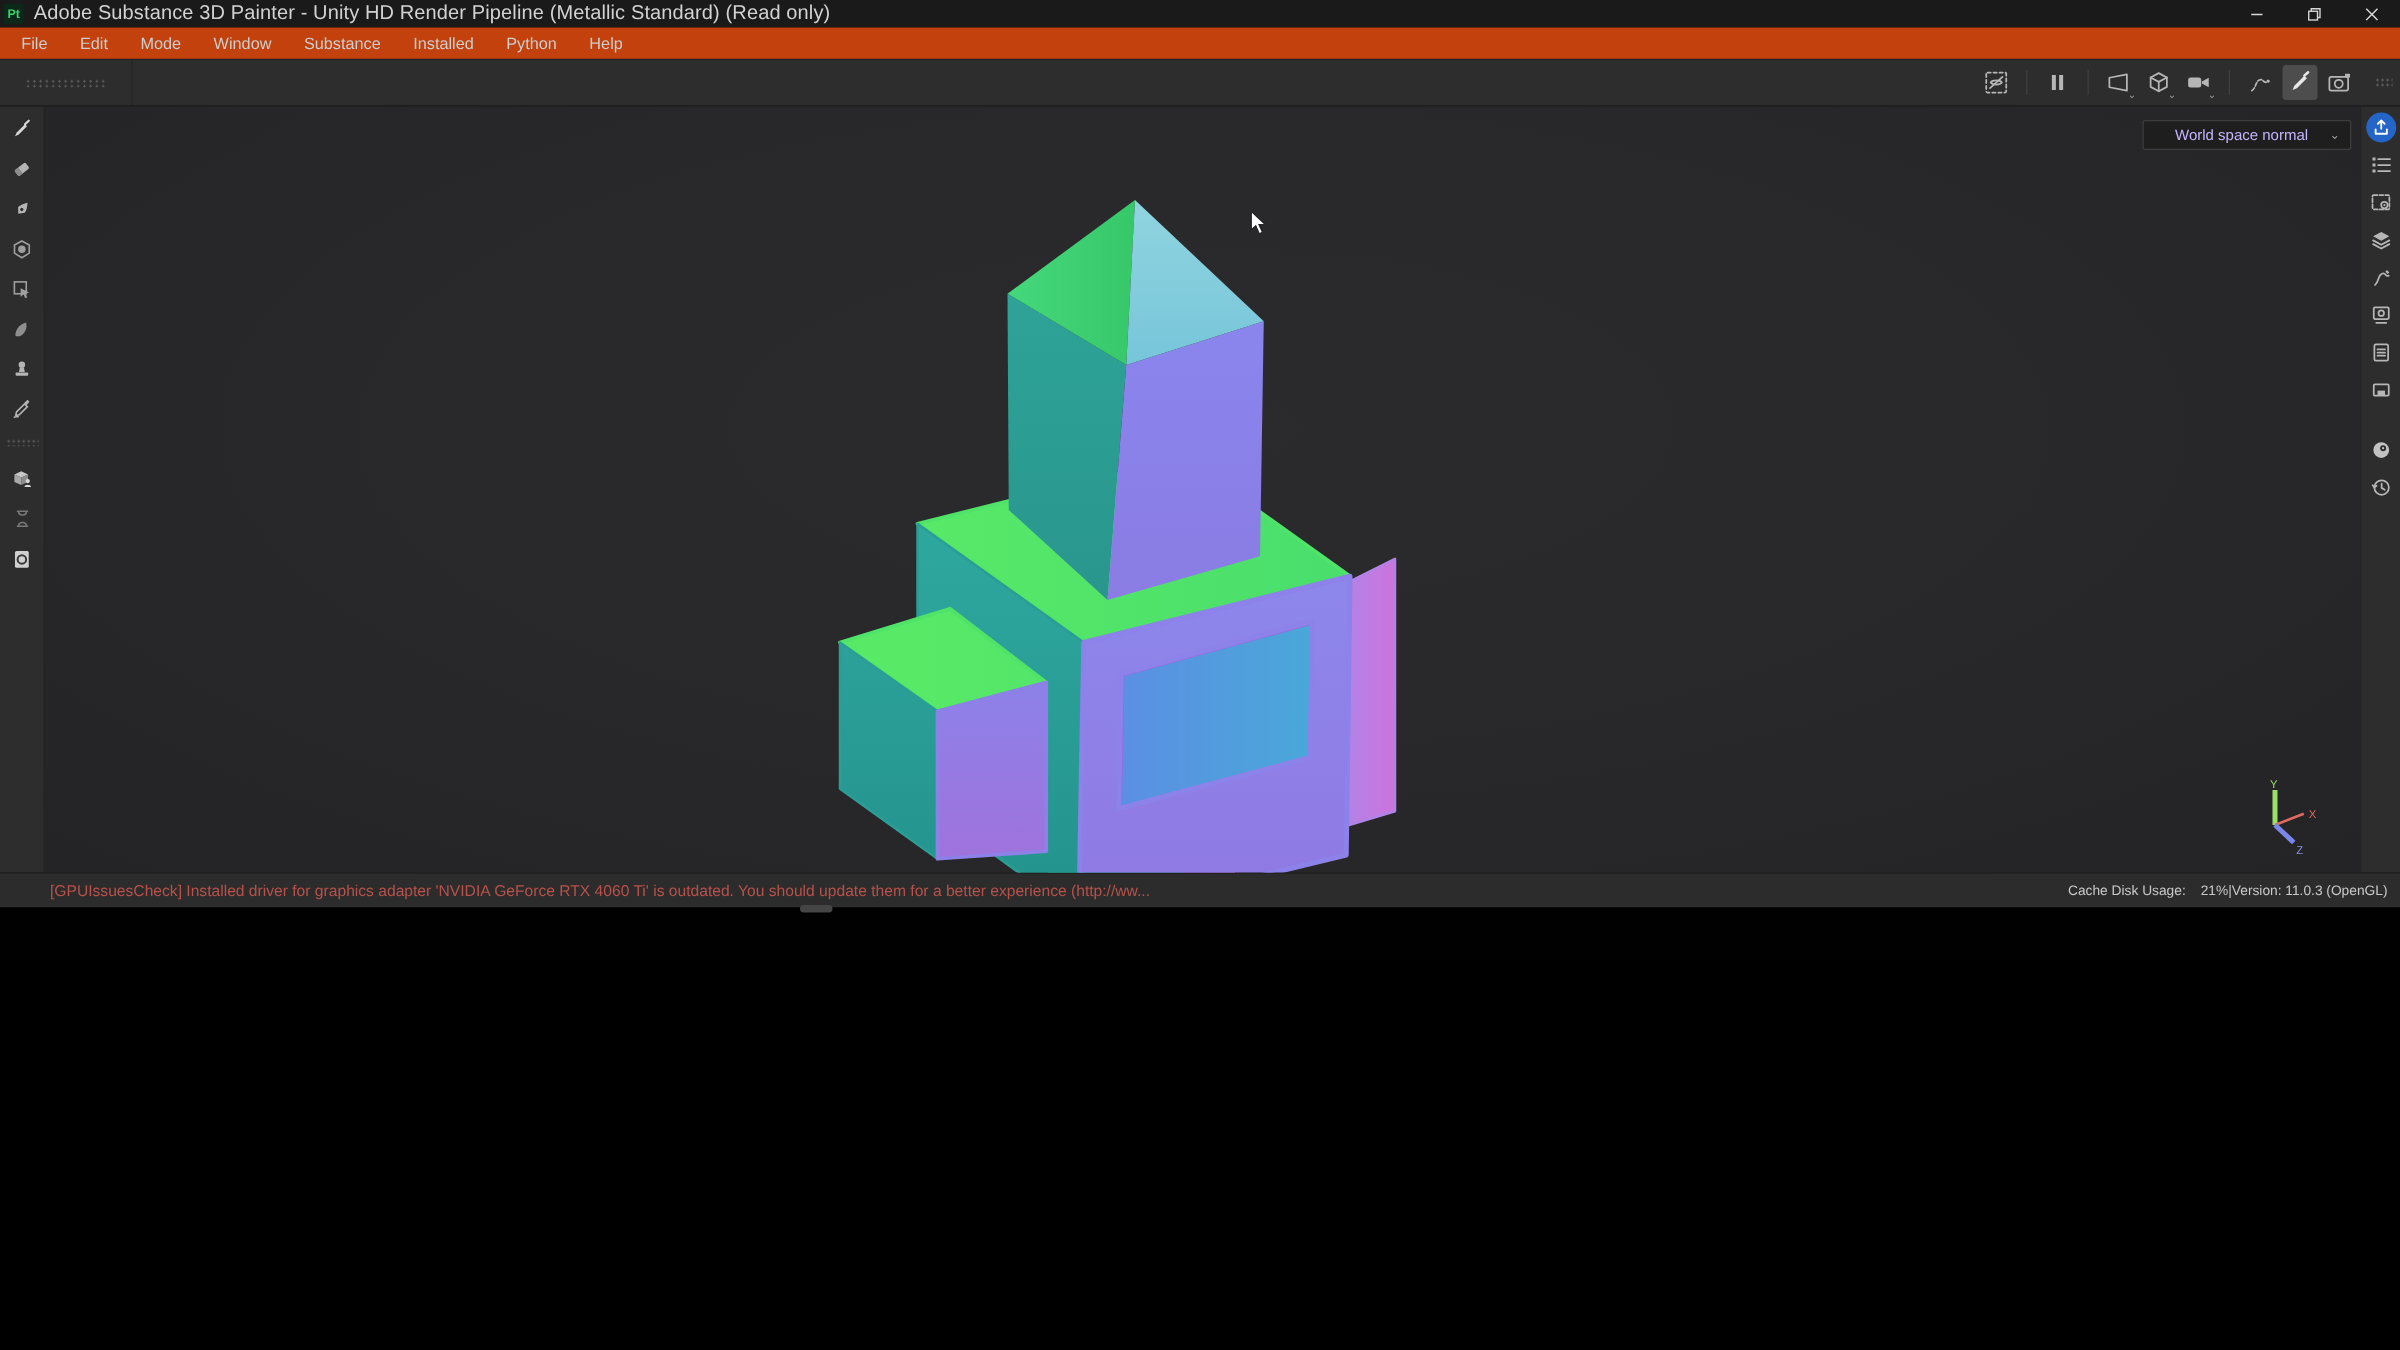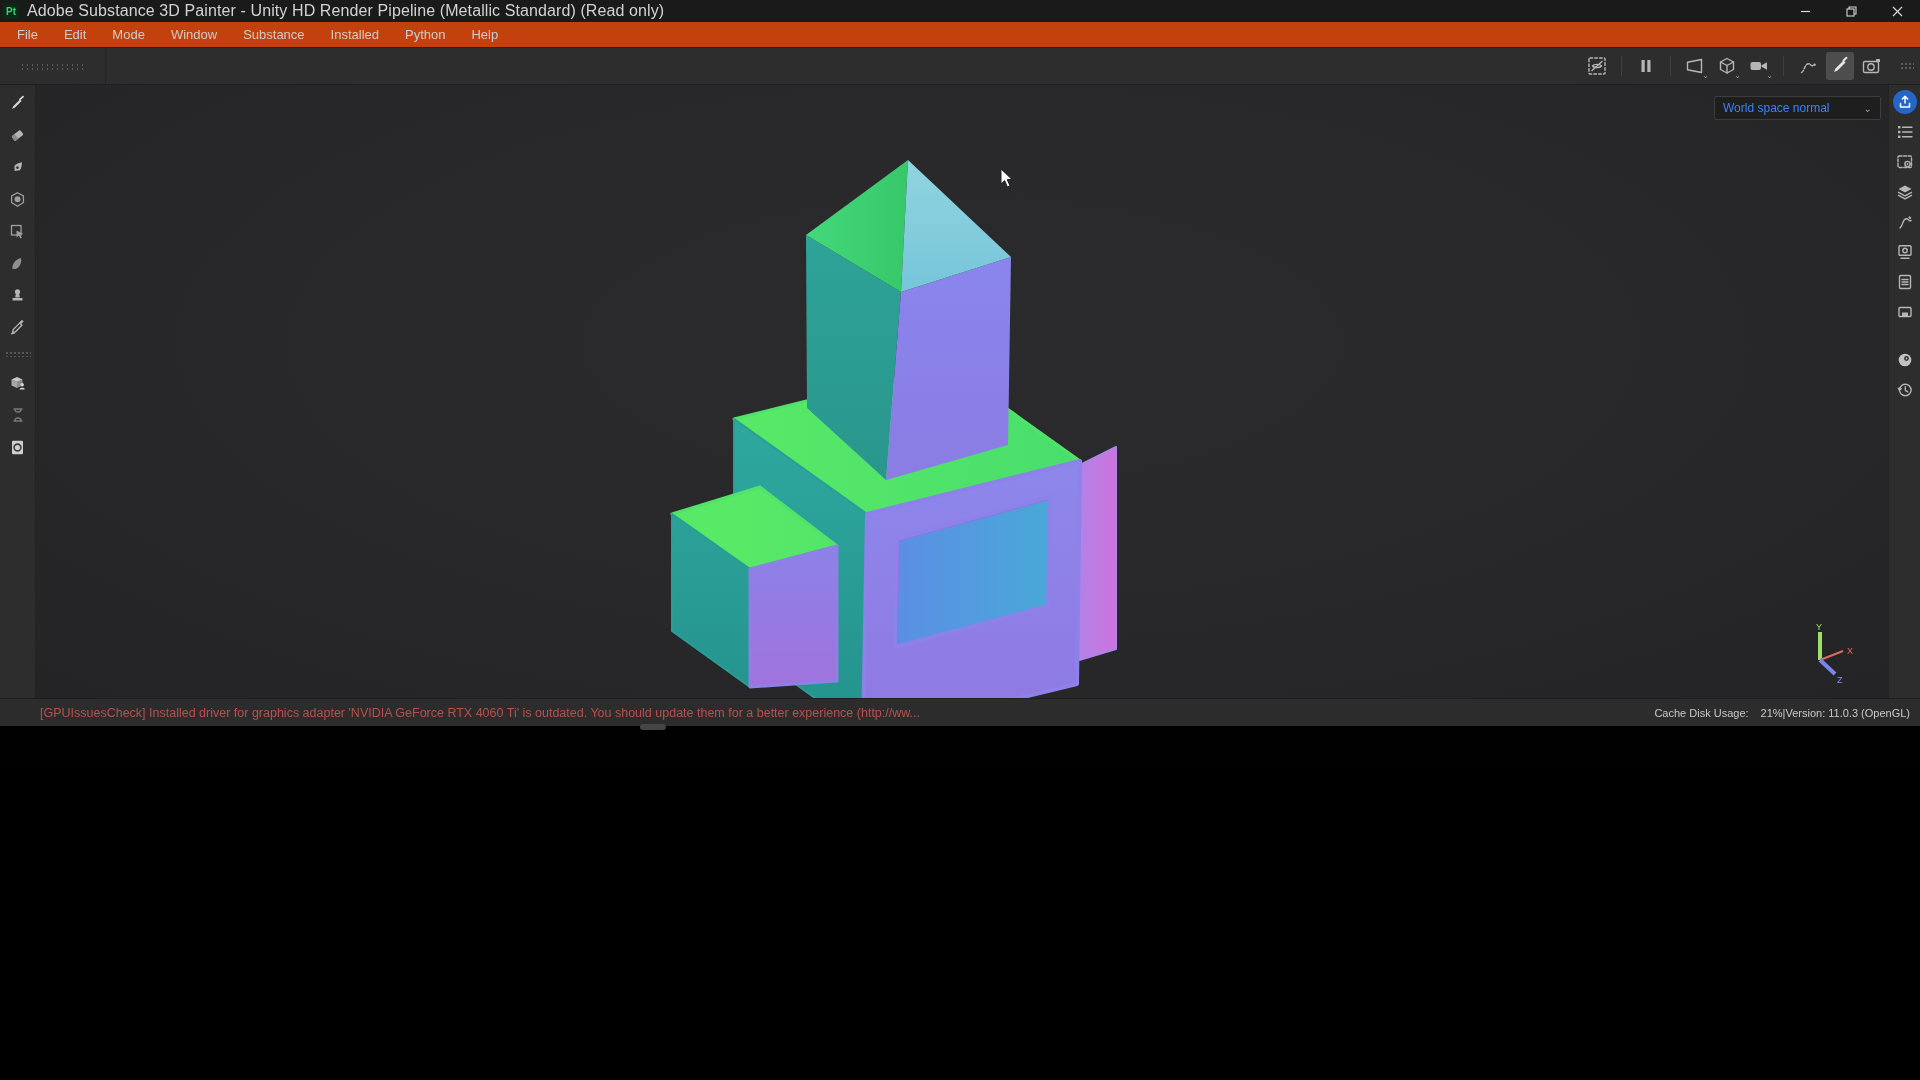--- a/index.html
+++ b/index.html
@@ -46,21 +46,21 @@
   .sidebar-right { width:32px; background:#2d2d2d; border-left:1px solid #232323; display:flex; flex-direction:column; align-items:center; padding-top:2px; flex:0 0 auto; }
   .dock-slot { width:30px; height:30px; display:flex; align-items:center; justify-content:center; }
   .dock-gap { height:18px; }
   .share-circle { width:24px; height:24px; border-radius:50%; background:#2465c8; display:flex; align-items:center; justify-content:center; }
 
   
   .viewport { flex:1 1 auto; position:relative; background:radial-gradient(ellipse at 50% 42%, #2b2b2d 0%, #28282a 55%, #242426 100%); overflow:hidden; }
   .model-svg { position:absolute; left:0; top:0; }
   .shading-dd { position:absolute; top:11px; right:7px; width:167px; height:24px; background:#1e1e1e;
     border:1px solid #3d3d3d; border-radius:2px; display:flex; align-items:center; padding:0 8px; }
-  .shading-dd .dd-label { color:#3b82f6; font-size:12px; flex:1; }
+  .shading-dd .dd-label { color:#c4b5fd; font-size:12px; flex:1;margin-left:17px; }
   .shading-dd .dd-chev { color:#9a9a9a; font-size:10px; }
   .gizmo { position:absolute; right:28px; bottom:14px; }
   .cursor { position:absolute; left:964px; top:84px; }
 
   
   .statusbar { height:28px; background:#2c2c2c; border-top:1px solid #1f1f1f; display:flex; align-items:center;
     padding:0 10px 0 8px; flex:0 0 auto; }
   .status-warning { color:#b8514b; font-size:12.5px; white-space:nowrap; overflow:hidden;padding-left:32px; }
   .status-right { margin-left:auto; color:#c9c9c9; font-size:11px; white-space:nowrap; display:flex; gap:0; }
 

